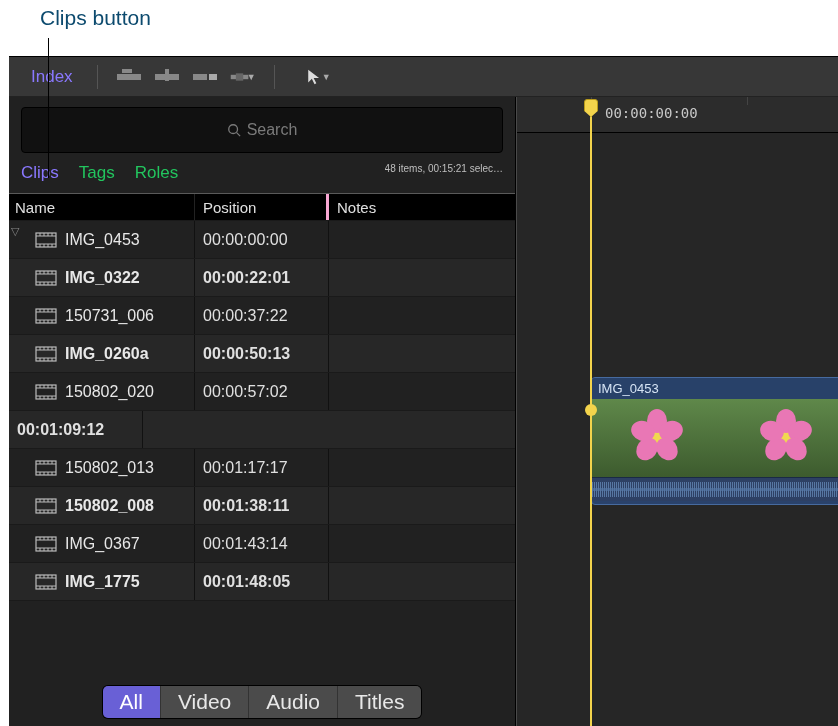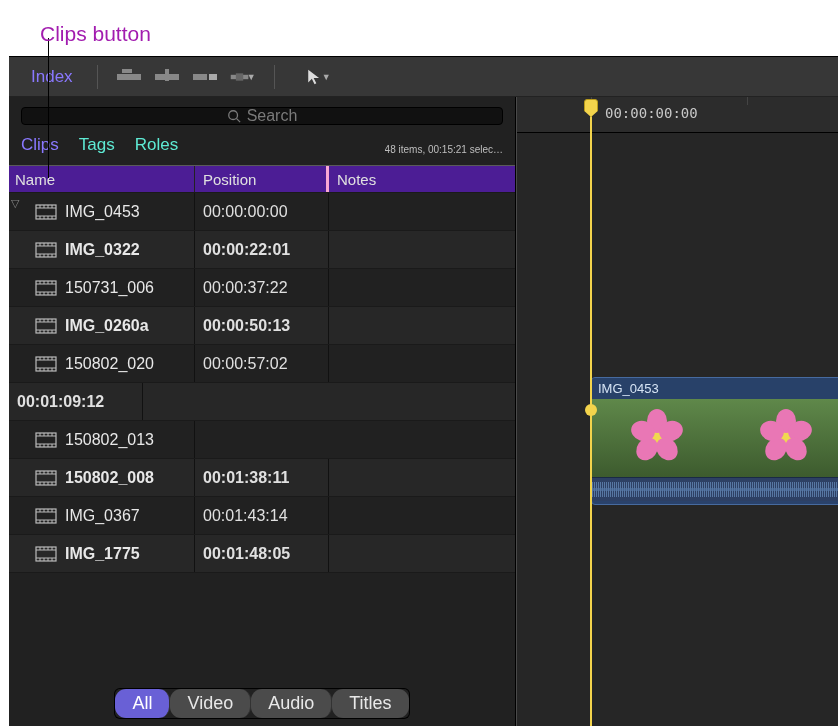--- a/index.html
+++ b/index.html
@@ -6,24 +6,24 @@
     body {
       font-family: -apple-system, "Helvetica Neue", Arial, sans-serif;
       background: #fff;
       width: 838px;
       height: 726px;
       position: relative;
       overflow: hidden;
     }
     .annotation {
       position: absolute;
-      top: 22px;
+      top: 6px;
       left: 40px;
       font-size: 21px;
-      color: #a21caf;
+      color: #0c4a6e;
       z-index: 100;
     }
     .annotation-line {
       position: absolute;
       left: 48px;
       top: 38px;
       width: 1px;
       height: 140px;
       background: #000;
       z-index: 99;
@@ -91,50 +91,50 @@
       flex-direction: column;
       border-right: 1px solid #000;
     }
     .search-row {
       padding: 10px 12px 6px;
     }
     .search-box {
       background: #111;
       border: 1px solid #000;
       border-radius: 4px;
-      height: 18px;
+      height: 46px;
       display: flex;
       align-items: center;
       justify-content: center;
       color: #7a7a7a;
       font-size: 16px;
       gap: 6px;
     }
     .search-box svg { width: 14px; height: 14px; }
     .tabs-row {
       display: flex;
-      align-items: flex-end;
+      align-items: flex-start;
       padding: 4px 12px 10px;
       gap: 20px;
       font-size: 17px;
     }
-    .tab { color: #5eead4; }
+    .tab { color: #22c55e; }
     .tab-active { color: #8a78ff; }
     .status-text {
       margin-left: auto;
       color: #bfbfbf;
       font-size: 10px;
       white-space: nowrap;
       overflow: hidden;
       text-overflow: ellipsis;
       max-width: 210px;
     }
     .table-header {
       display: flex;
-      background: #4c1d95;
+      background: #000000;
       border-top: 1px solid #5a5a5a;
       border-bottom: 1px solid #1a1a1a;
       font-size: 15px;
       color: #e0e0e0;
       height: 28px;
       align-items: center;
     }
     .col-name { width: 186px; padding-left: 6px; border-right: 1px solid #222; height: 100%; display: flex; align-items: center;}
     .col-pos { width: 134px; padding-left: 8px; border-right: 3px solid #f9a8d4; height: 100%; display: flex; align-items: center;}
     .col-notes { flex: 1; padding-left: 8px; height: 100%; display: flex; align-items: center;}
@@ -182,24 +182,23 @@
     }
     .seg-control {
       display: flex;
       border-radius: 5px;
       overflow: hidden;
       box-shadow: 0 0 0 1px #000;
     }
     .seg-btn {
       background: #4b4b4b;
       color: #e8e8e8;
-      font-size: 18px;
+      font-size: 21px;
       padding: 4px 17px;
       border-right: 1px solid #333;
-      border-radius: 11px;
     }
     .seg-btn:last-child { border-right: none; }
     .seg-active {
       background: #6960d6;
       color: #fff;
     }
     .timeline-panel {
       flex: 1;
       background: #262626;
       position: relative;
@@ -527,20 +526,23 @@
                 <line x1="9" y1="1" x2="9" y2="4"></line>
                 <line x1="13" y1="1" x2="13" y2="4"></line>
                 <line x1="17" y1="1" x2="17" y2="4"></line>
                 <line x1="5" y1="12" x2="5" y2="15"></line>
                 <line x1="9" y1="12" x2="9" y2="15"></line>
                 <line x1="13" y1="12" x2="13" y2="15"></line>
                 <line x1="17" y1="12" x2="17" y2="15"></line>
               </svg>
               <span>150802_013</span>
             </div>
+            <div class="col-pos">
+              <span>00:01:17:17</span>
+            </div>
             <div class="col-notes">
               <span></span>
             </div>
           </div>
           <div class="table-row row-alt">
             <div class="col-name">
               <svg class="clip-icon" viewBox="0 0 22 16">
                 <rect x="1" y="1" width="20" height="14"></rect>
                 <line x1="1" y1="4" x2="21" y2="4"></line>
                 <line x1="1" y1="12" x2="21" y2="12"></line>

